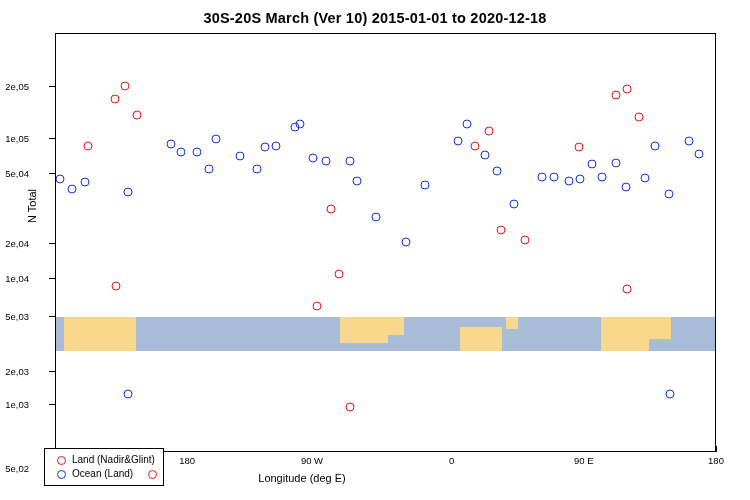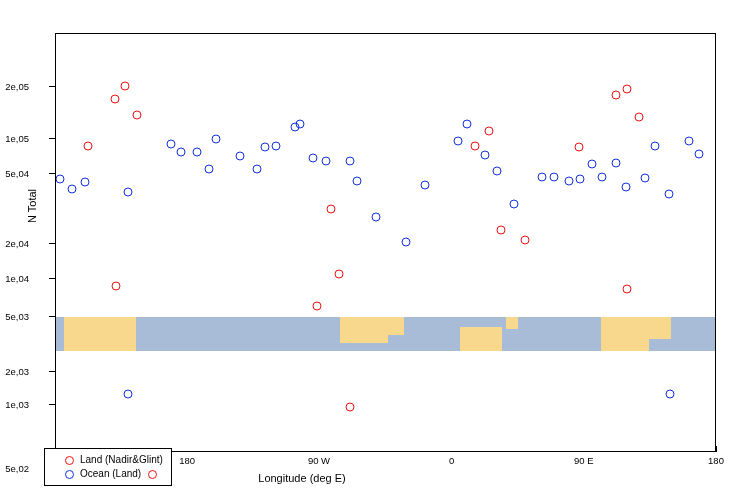--- a/index.html
+++ b/index.html
@@ -97,21 +97,21 @@
     transform:translate(-50%,-50%);
   }
   .pt.land{border-color:#ee1111;}
   .pt.ocean{border-color:#1132dd;}
 
   .legend{
     position:absolute;
     left:44px;bottom:14px;
     border:1px solid #000;
     background:#fff;
-    padding:4px 8px 4px 20px;
+    padding:4px 8px 4px 12px;
     font-size:10px;
     line-height:14px;
   }
   .legend .row{display:flex;align-items:center;gap:6px;}
   .legend .mk{
     width:9px;height:9px;border-radius:50%;
     border:1.6px solid #000;box-sizing:border-box;
     display:inline-block;
   }
   .legend .mk.land{border-color:#ee1111;}
@@ -122,20 +122,21 @@
     width:9px;height:9px;border-radius:50%;
     border:1.6px solid #ee1111;box-sizing:border-box;
     left:148px;bottom:21px;
   }
 </style>
 </head>
 <body>
 
 <div id="root">
 
+  <div class="title">30S-20S March (Ver 10)   2015-01-01 to 2020-12-18</div>
 
   <div class="ylabel">N Total</div>
   <div class="xlabel">Longitude (deg E)</div>
 
   <div id="yticks">
       <div class="ytick" style="top: 468px;">5e,02</div>
       <div class="ytickmark" style="top: 468px;"></div>
       <div class="ytick" style="top: 404px;">1e,03</div>
       <div class="ytickmark" style="top: 404px;"></div>
       <div class="ytick" style="top: 371px;">2e,03</div>
@@ -151,21 +152,21 @@
       <div class="ytick" style="top: 138px;">1e,05</div>
       <div class="ytickmark" style="top: 138px;"></div>
       <div class="ytick" style="top: 86px;">2e,05</div>
       <div class="ytickmark" style="top: 86px;"></div>
     </div>
   <div id="xticks">
       <div class="xtick" style="left: 55px;">90 E</div>
       <div class="xtickmark" style="left: 55px;"></div>
       <div class="xtick" style="left: 187.2px;">180</div>
       <div class="xtickmark" style="left: 187.2px;"></div>
-      <div class="xtick" style="left: 319px;">90 W</div>
+      <div class="xtick" style="left: 312px;">90 W</div>
       <div class="xtickmark" style="left: 319.4px;"></div>
       <div class="xtick" style="left: 451.6px;">0</div>
       <div class="xtickmark" style="left: 451.6px;"></div>
       <div class="xtick" style="left: 583.8px;">90 E</div>
       <div class="xtickmark" style="left: 583.8px;"></div>
       <div class="xtick" style="left: 716px;">180</div>
       <div class="xtickmark" style="left: 716px;"></div>
     </div>
 
   <div class="plot-frame">

